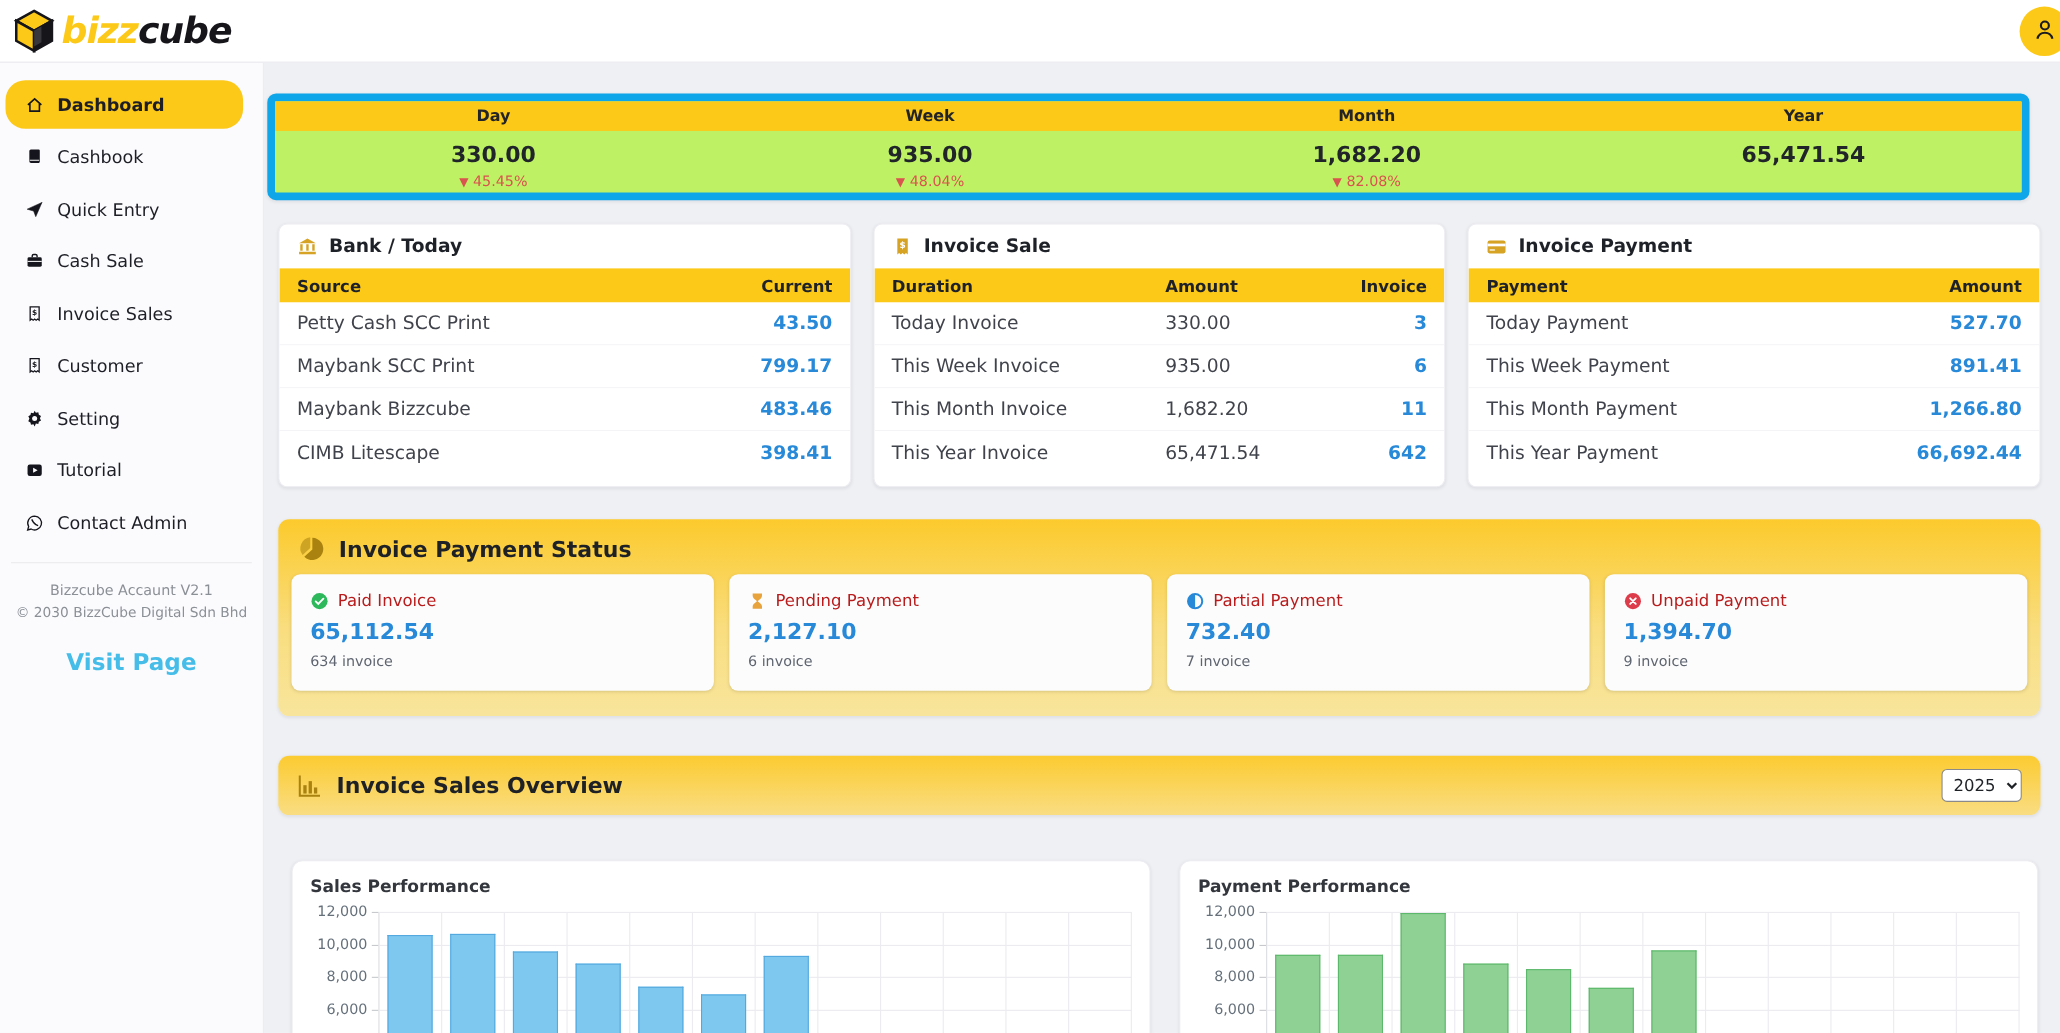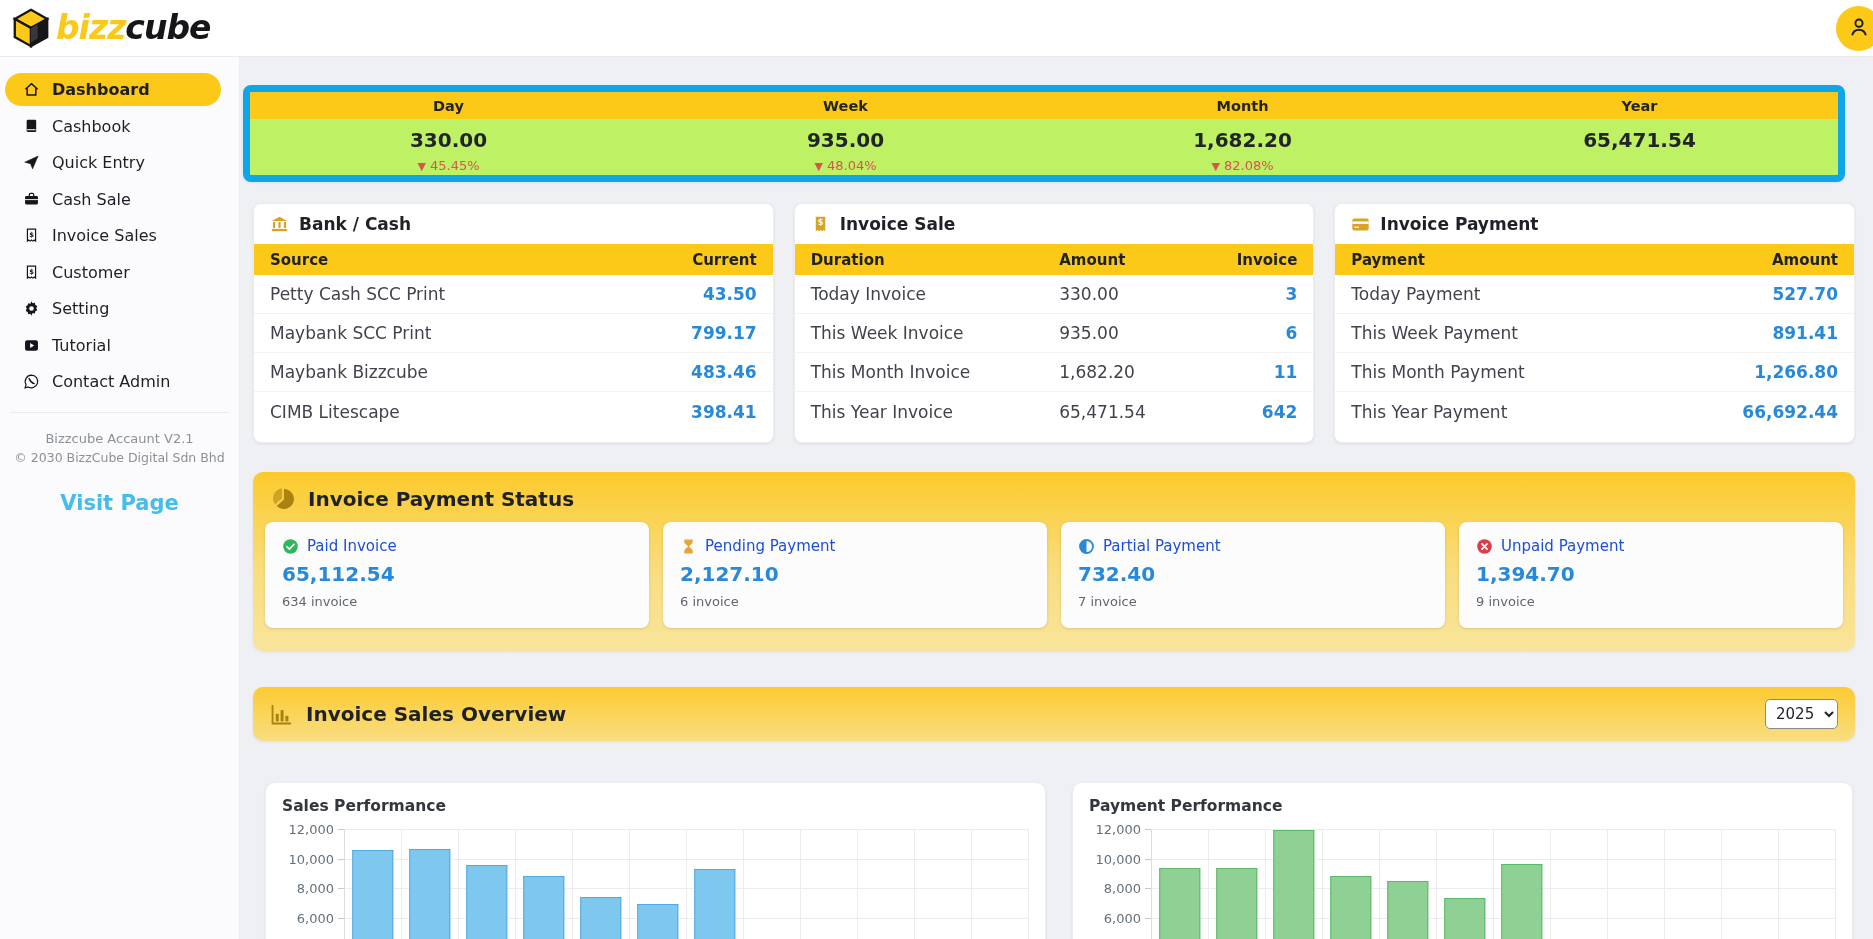--- a/index.html
+++ b/index.html
@@ -17,21 +17,21 @@
   .logo-cubeword { color:#15151a; }
   .avatar { position:absolute; left:1836px; top:6px; width:45px; height:45px; border-radius:50%;
             background:#fcc918; display:flex; align-items:center; justify-content:center; color:#1b1b22;
             border:none; cursor:pointer; }
   .avatar svg { width:24px; height:24px; }
 
   
   .sidebar { position:absolute; left:0; top:57px; width:240px; height:882px; background:#fbfbfd;
              border-right:1px solid #ededf1; z-index:20; }
   .side-items { padding-top:16px; }
-  .side-item { display:flex; align-items:center; gap:12px; height:33px; margin:0 18px 3.5px 0;
+  .side-item { display:flex; align-items:center; gap:12px; height:44px; margin:0 18px 3.5px 0;
                padding-left:22px; border-radius:0 22px 22px 0; cursor:pointer; color:#1d1e26;
                font-size:16px; font-weight:500; }
   .side-item.active { background:#fcc918; border-radius:18px; margin-left:5px; padding-left:17px; font-weight:600; }
   .side-item .sicon { width:18px; height:18px; display:flex; align-items:center; justify-content:center; color:#15151d; }
   .side-item .sicon svg { width:17px; height:17px; }
   .side-footer { margin:14px 10px 0 10px; border-top:1px solid #ebebee; padding-top:18px; text-align:center; }
   .side-footer .f1 { font-size:13px; color:#8b9097; }
   .side-footer .f2 { font-size:12.5px; color:#8b9097; margin-top:4px; }
   .visit-link { display:block; margin-top:26px; font-size:21px; font-weight:700; color:#45bde8;
                 text-decoration:none; text-align:center; cursor:pointer; }
@@ -70,21 +70,21 @@
   .status-panel { position:absolute; left:253px; top:472px; width:1602px; height:179px; border-radius:10px;
                   background:linear-gradient(180deg,#fcca2c 0%,#fad want 0%); }
   .status-panel { background:linear-gradient(180deg,#fcca2c 0%,#f9dd7e 55%,#f8e59c 100%); }
   .status-head { display:flex; align-items:center; gap:13px; padding:15px 18px 9px 18px; }
   .status-head .picon { width:24px; height:24px; color:#a9820f; }
   .status-head .picon svg { width:24px; height:24px; }
   .status-title { font-size:20px; font-weight:700; color:#1e2126; }
   .status-cards { display:flex; gap:14px; padding:2px 12px 0 12px; }
   .status-card { flex:1; background:#fcfcfc; border-radius:8px; padding:15px 17px; height:106px;
                  box-shadow:0 1px 3px rgba(60,50,0,.15); }
-  .status-label-row { display:flex; align-items:center; gap:8px; font-size:15px; color:#1d4ed8; }
+  .status-label-row { display:flex; align-items:center; gap:8px; font-size:15px; color:#b91c1c; }
   .status-label-row .cicon { width:17px; height:17px; display:flex; }
   .status-label-row .cicon svg { width:17px; height:17px; }
   .status-value { margin-top:7px; font-size:20px; font-weight:700; color:#2789d8; }
   .status-count { margin-top:8px; font-size:13px; color:#5f6570; }
 
   
   .overview-band { position:absolute; left:253px; top:687px; width:1602px; height:54px; border-radius:10px;
                    background:linear-gradient(180deg,#fccb31 0%,#f9dd82 100%);
                    display:flex; align-items:center; justify-content:space-between; padding:0 17px; }
   .overview-left { display:flex; align-items:center; gap:13px; }
@@ -256,21 +256,21 @@
         <div class="tcard-head">
           <span class="ticon">
             <svg viewBox="0 0 20 20" fill="currentColor">
               <path d="M10 1.8 18 6.4H2z"></path>
               <rect x="3.1" y="7.4" width="2.3" height="6.2"></rect>
               <rect x="8.85" y="7.4" width="2.3" height="6.2"></rect>
               <rect x="14.6" y="7.4" width="2.3" height="6.2"></rect>
               <rect x="2" y="14.6" width="16" height="2.4"></rect>
             </svg>
           </span>
-          <span class="tcard-title">Bank / Cash</span>
+          <span class="tcard-title">Bank / Today</span>
         </div>
         <div class="thead">
           <div class="col-main">Source</div>
           <div class="col-right">Current</div>
         </div>
         <div class="trow">
           <div class="col-main">Petty Cash SCC Print</div>
           <div class="col-right cell-blue">43.50</div>
         </div>
         <div class="trow">

